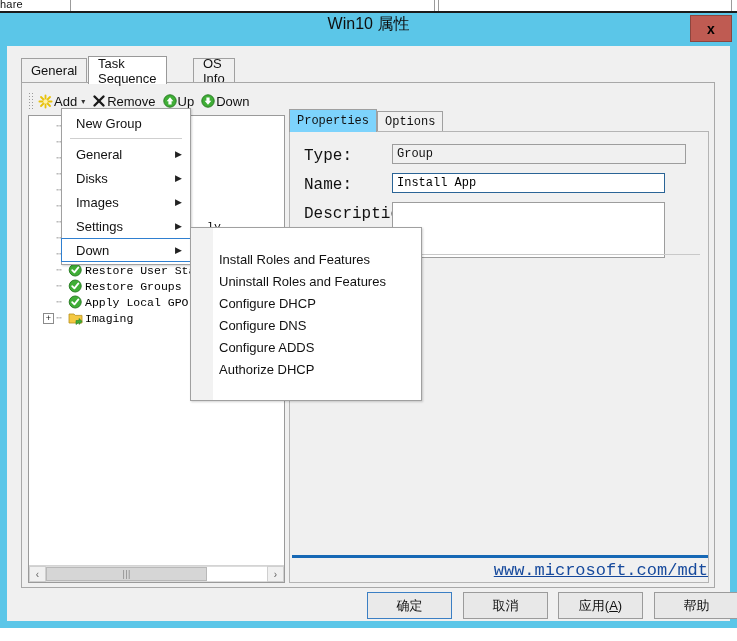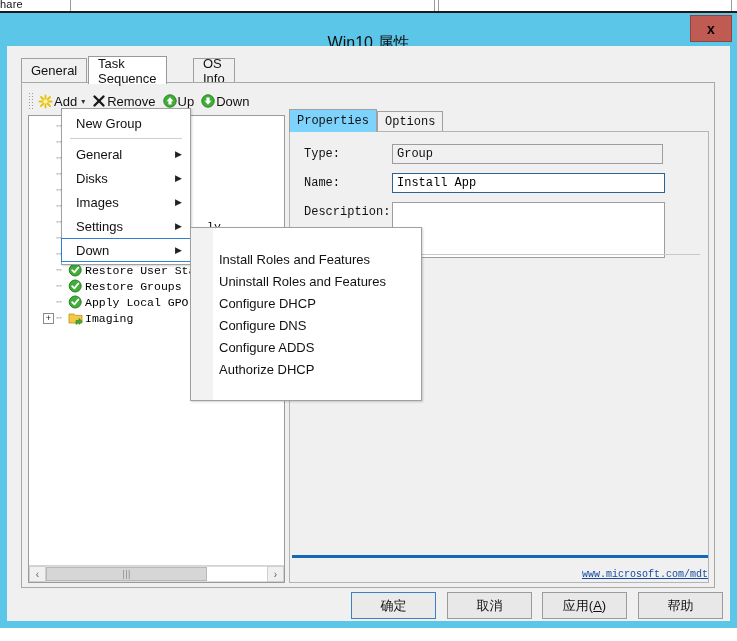--- a/index.html
+++ b/index.html
@@ -32,21 +32,21 @@
     position: absolute; left: 0; top: 13px;
     width: 737px; height: 615px;
     background: #5bc6e8;
     border: 0;
   }
   #titlebar {
     position: absolute; left: 0; top: 0; width: 737px; height: 33px;
     background: #5bc6e8;
   }
   #title-text {
-    position: absolute; left: 0; top: 20px; width: 737px;
+    position: absolute; left: 0; top: 1px; width: 737px;
     text-align: center;
     font-size: 16px; color: #0f0f0f;
     font-family: "Liberation Sans", sans-serif;
   }
   #close-btn {
     position: absolute; right: 5px; top: 2px; width: 42px; height: 27px;
     background: #bf5b52;
     border: 1px solid #8d453e;
     color: #000; font-weight: bold; font-size: 14px;
     display: flex; align-items: center; justify-content: center;
@@ -169,25 +169,25 @@
     font-family: "Liberation Mono", monospace; font-size: 12px;
     color: #111; cursor: pointer;
   }
   .ptab.active { top: 0; height: 23px; background: #7dd3fc; z-index: 4; }
   #prop-body {
     position: absolute; left: 0; top: 22px; width: 420px; height: 452px;
     border: 1px solid #b4b4b4; background: #f0f0f0;
   }
   .fld-row { position: absolute; display: flex; align-items: flex-start; }
   .fld-label {
-    font-family: "Liberation Mono", monospace; font-size: 12px; color: #111;
+    font-family: "Liberation Mono", monospace; font-size: 16px; color: #111;
     width: 88px; padding-top: 3px;
   }
   .fld-ro {
-    width: 271px; height: 20px; background: #f0f0f0;
+    width: 294px; height: 20px; background: #f0f0f0;
     border: 1px solid #9d9d9d; padding: 1px 4px;
     font-family: "Liberation Mono", monospace; font-size: 12px; color: #111;
     display: flex; align-items: center;
   }
   .fld-in {
     width: 273px; height: 20px; background: #fff;
     border: 1px solid #2a6496; padding: 1px 4px;
     font-family: "Liberation Mono", monospace; font-size: 12px; color: #000;
     display: flex; align-items: center;
   }
@@ -202,32 +202,33 @@
   #mdt-rule {
     position: absolute; left: 2px; bottom: 24px; width: 416px; height: 3px;
     background: #1668b5;
   }
   #mdt-text {
     position: absolute; right: 133px; bottom: 2px;
     font-family: "Liberation Sans", sans-serif; font-size: 12px; color: #3a3a3a;
   }
   #mdt-link {
     position: absolute; right: 0px; bottom: 2px;
-    font-family: "Liberation Mono", monospace; font-size: 10px;
+    font-family: "Liberation Mono", monospace; font-size: 17px;
     color: #16499c; text-decoration: underline; cursor: pointer;
   }
 
   
   #btnrow { position: absolute; left: 0; top: 546px; width: 723px; height: 34px; }
   .dlg-btn {
     position: absolute; top: 0; width: 85px; height: 27px;
     background: #e8e8e8; border: 1px solid #9b9b9b;
     display: flex; align-items: center; justify-content: center;
     font-size: 13px; color: #111; cursor: pointer;
     font-family: "Liberation Sans", sans-serif;
+    margin-left: 16px;
   }
   .dlg-btn.default { border: 1px solid #3b7fc4; background: #eaeaea; }
   .dlg-btn u { text-decoration: underline; }
 
   
   #addmenu {
     position: absolute; left: 61px; top: 108px;
     width: 130px;
     background: #fff; border: 1px solid #a0a0a0;
     box-shadow: 1px 1px 2px rgba(0,0,0,.18);

